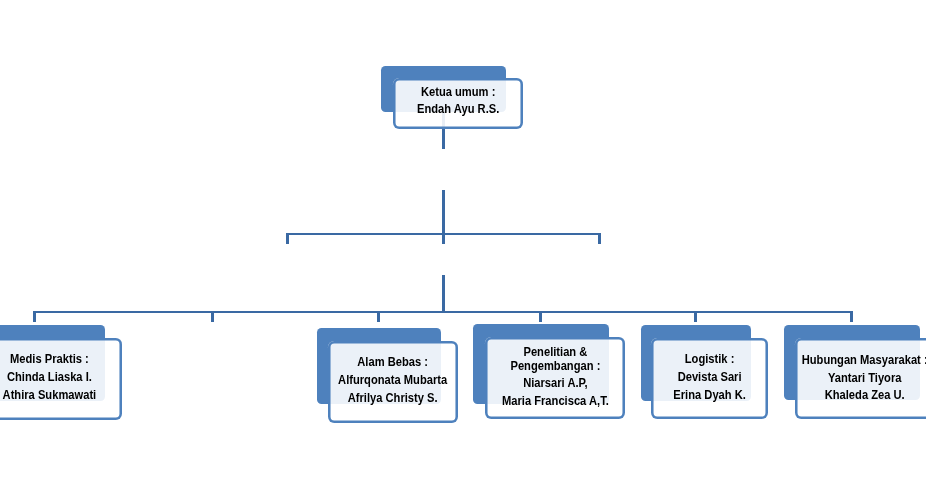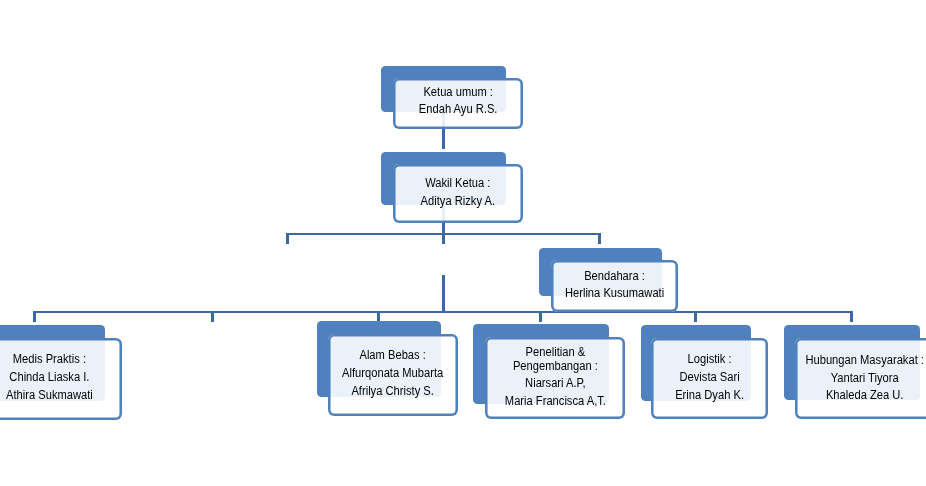--- a/index.html
+++ b/index.html
@@ -1,20 +1,20 @@
 <!DOCTYPE html>
 <html><head>
 <meta charset="utf-8">
 <title>Struktur Organisasi</title>
 <style>
   html,body{margin:0;padding:0;}
   body{width:926px;height:486px;background:#ffffff;overflow:hidden;
        font-family:"Liberation Sans",sans-serif;
        -webkit-font-smoothing:antialiased;}
-  #stage{position:relative;width:926px;height:486px;overflow:hidden;will-change:transform;}
+  #stage{position:relative;width:926px;height:486px;overflow:hidden;will-change:transform;font-weight:bold;}
 
   .conn{position:absolute;background:#3a69a3;}
 
   .node{position:absolute;}
   .node .back{position:absolute;background:#4e81bd;border-radius:4.5px;}
   .node .front{position:absolute;left:0;top:0;right:0;bottom:0;
       background:rgba(255,255,255,0.89);
       box-shadow:inset 0 0 0 2.55px #4e81bd;
       border-radius:6.2px;box-sizing:border-box;}
   .node .txt{position:absolute;left:0;top:0;right:0;bottom:0;opacity:0.999;}
@@ -41,46 +41,30 @@
     <div class="conn" style="left: 694.1px; top: 310.8px; width: 2.9px; height: 11px;"></div>
     <div class="conn" style="left: 850px; top: 310.8px; width: 3px; height: 11px;"></div>
     <div class="node" style="left: 393px; top: 78px; width: 130.3px; height: 50.6px;">
       <div class="back" style="left: -12px; top: -12px; width: 124.7px; height: 45.6px;"></div>
       <div class="front"></div>
       <div class="txt">
         <i style="top: 8.2px;">Ketua umum :</i>
         <i style="top: 25.3px;">Endah Ayu R.S.</i>
       </div>
     </div>
-    <div class="node" style="left: 393.3px; top: 163.7px; width: 129.6px; height: 59.1px;">
-      <div class="back" style="left: -12.2px; top: -11.7px; width: 124.6px; height: 52.5px;"></div>
-      <div class="front"></div>
-      <div class="txt">
-        <i style="top: 13.4px;">Wakil Ketua :</i>
-        <i style="top: 30.9px;">Aditya Rizky A.</i>
-      </div>
-    </div>
-    <div class="node" style="left: 550.9px; top: 260.1px; width: 127.1px; height: 51.8px;">
-      <div class="back" style="left: -12.2px; top: -12.6px; width: 123.1px; height: 48.9px;"></div>
-      <div class="front"></div>
-      <div class="txt">
-        <i style="top: 10.1px;">Bendahara :</i>
-        <i style="top: 27.2px;">Herlina Kusumawati</i>
-      </div>
-    </div>
     <div class="node" style="left: -24.5px; top: 337.8px; width: 146.8px; height: 81.9px;">
       <div class="back" style="left: -12px; top: -12.8px; width: 141.2px; height: 75.6px;"></div>
       <div class="front"></div>
       <div class="txt">
         <i style="top: 15.7px;">Medis Praktis :</i>
         <i style="top: 33.5px;">Chinda Liaska I.</i>
         <i style="top: 51.4px;">Athira Sukmawati</i>
       </div>
     </div>
-    <div class="node" style="left: 328.3px; top: 334px; width: 129.3px; height: 81.5px;">
+    <div class="node" style="left: 328.3px; top: 341px; width: 129.3px; height: 81.5px;">
       <div class="back" style="left: -11.4px; top: -12.9px; width: 124.5px; height: 75.6px;"></div>
       <div class="front"></div>
       <div class="txt">
         <i style="top: 15.4px;">Alam Bebas :</i>
         <i style="top: 33px;">Alfurqonata Mubarta</i>
         <i style="top: 51.2px;">Afrilya Christy S.</i>
       </div>
     </div>
     <div class="node" style="left: 484.6px; top: 337.3px; width: 140.8px; height: 82px;">
       <div class="back" style="left: -11.3px; top: -13.3px; width: 135.9px; height: 79.8px;"></div>

